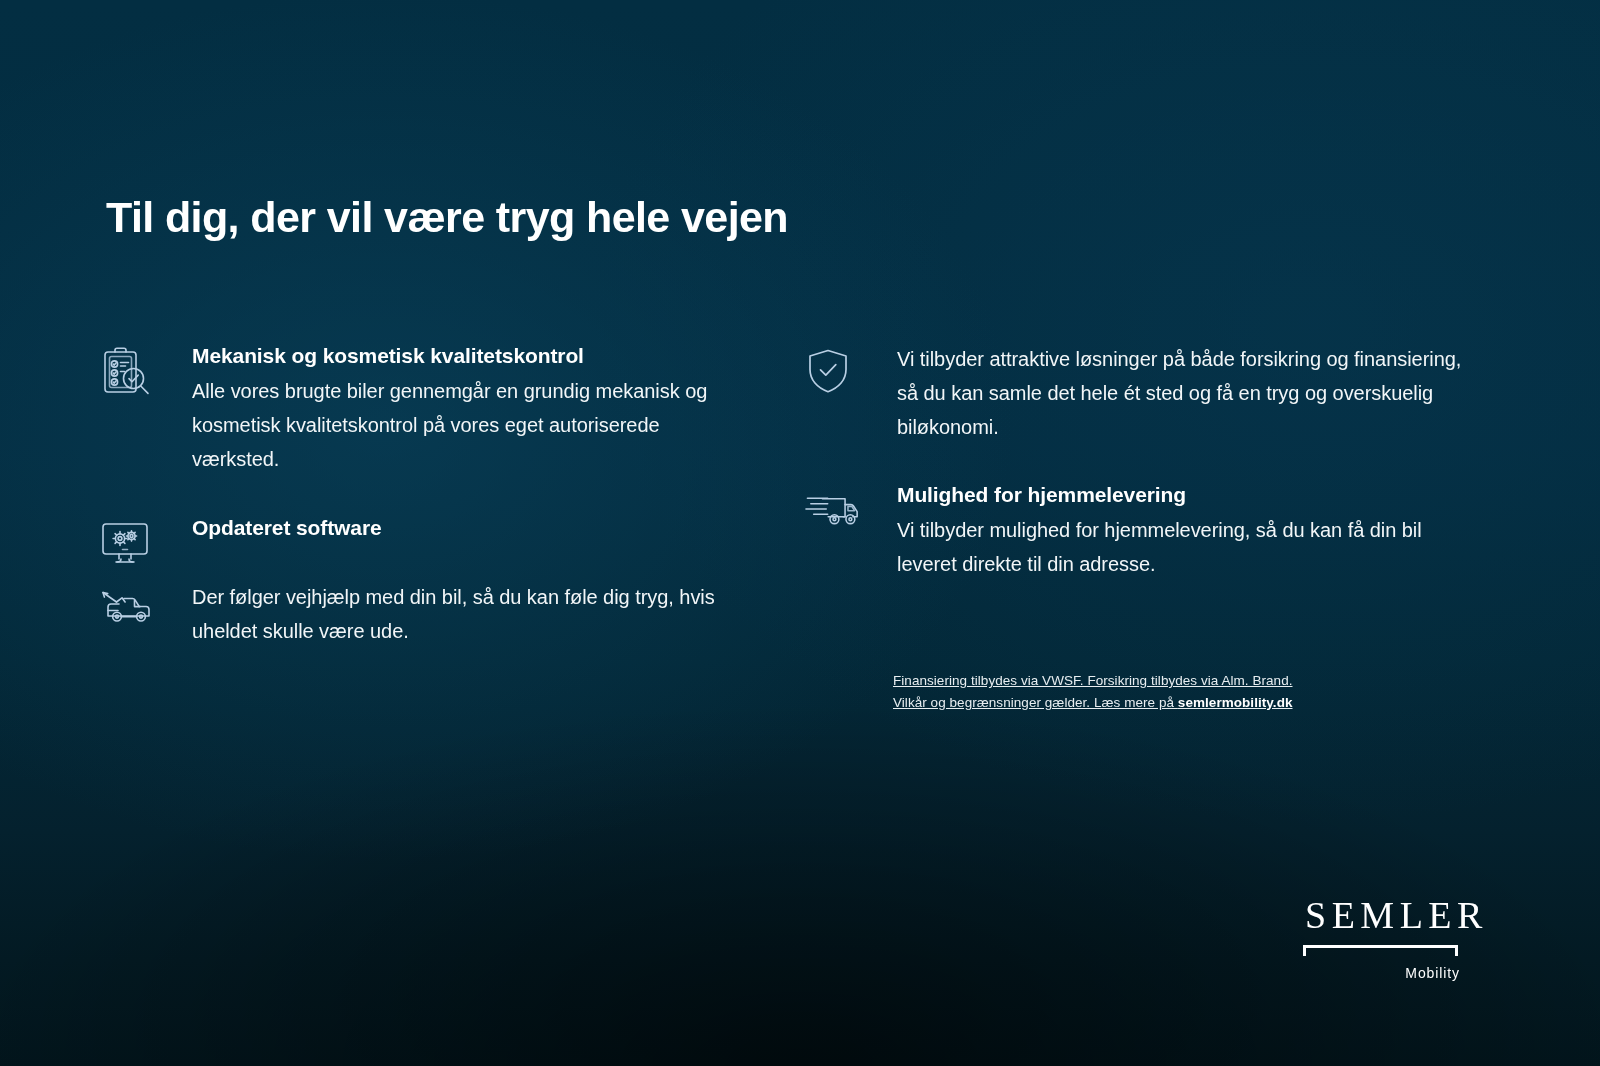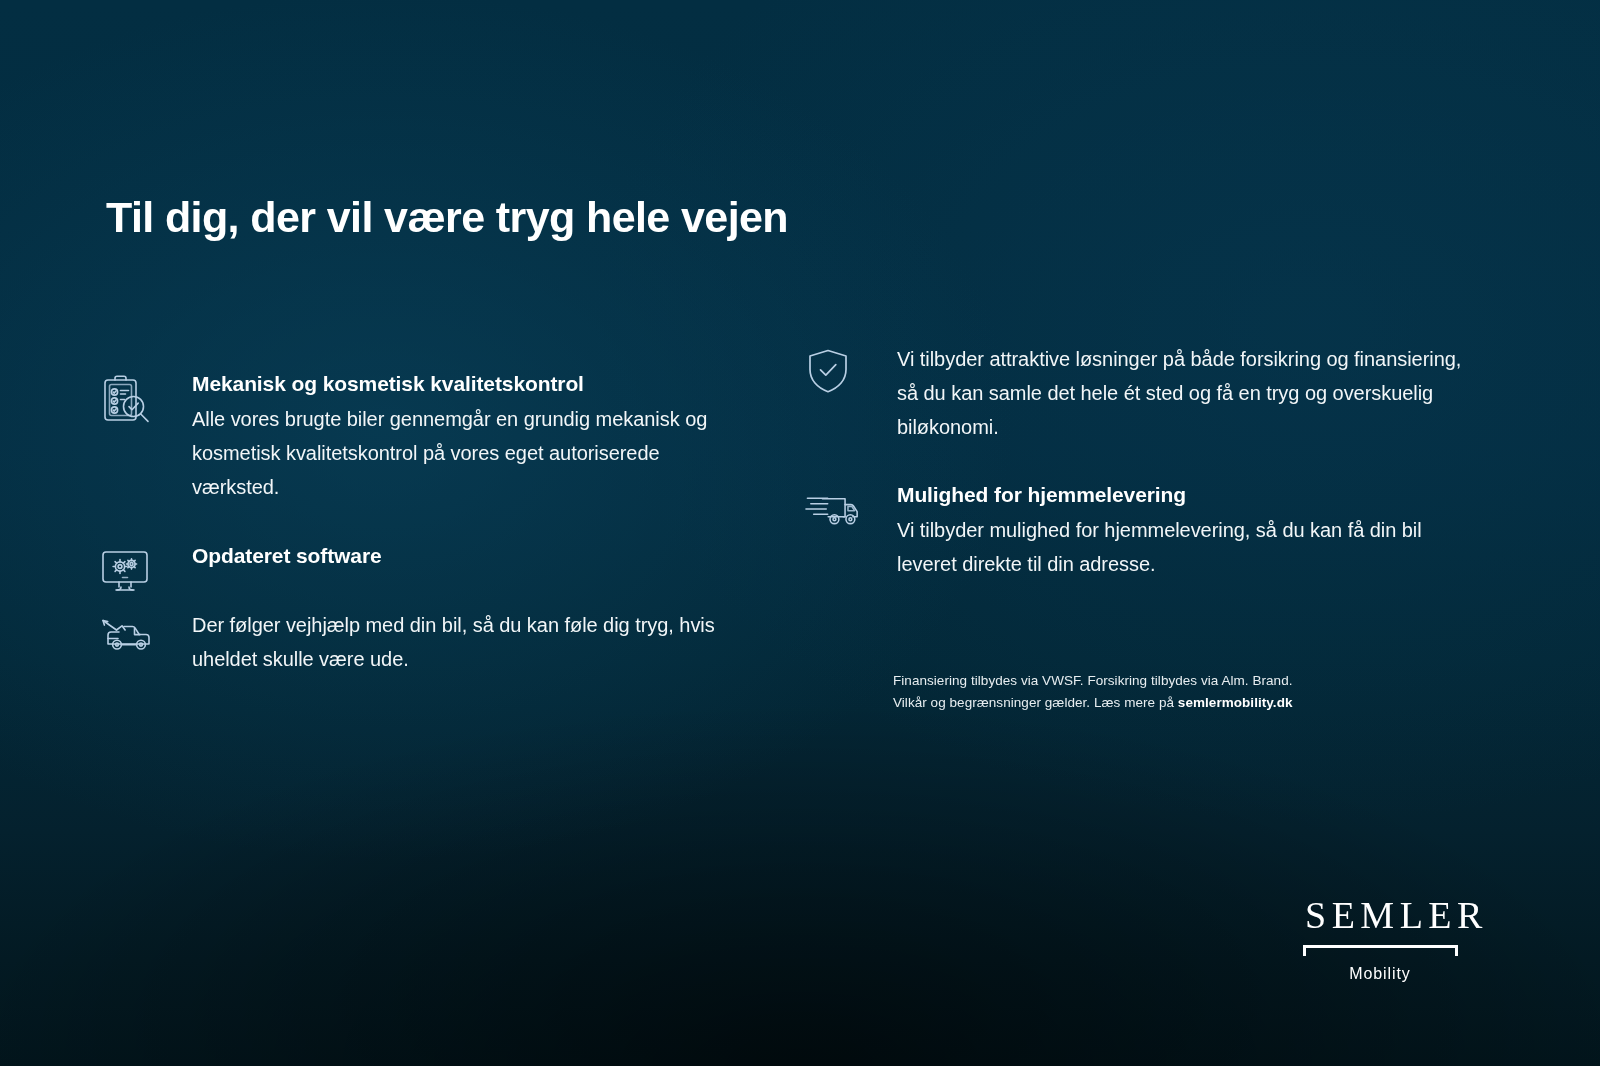--- a/index.html
+++ b/index.html
@@ -92,35 +92,36 @@
 
   .feature-body {
     font-size:20px;
     font-weight:400;
     line-height:1.70;
     letter-spacing:-0.05px;
     color:#f2f6f8;
   }
 
   
-  .col-left  .feature:nth-child(1) { margin-bottom:38px;margin-top:28px; }
+  .col-left  .feature:nth-child(1) { margin-bottom:38px; }
   .col-left  .feature:nth-child(2) { }
   .col-right .feature:nth-child(1) { margin-bottom:37px; }
 
   
   .legal {
     position:absolute;
     left:893px;
     top:670px;
     width:520px;
     font-size:13.5px;
     line-height:1.62;
     font-weight:400;
     color:#e8eef1;
     letter-spacing:0.05px;
+    text-decoration:underline;
   }
   .legal b { font-weight:700; color:#ffffff; }
 
   
   .logo {
     position:absolute;
     left:1300px;
     top:896px;
     width:160px;
     text-align:center;
@@ -149,24 +150,25 @@
   .logo-rule::after {
     content:"";
     position:absolute;
     left:0; right:0; top:0;
     height:11px;
     border-left:3px solid #ffffff;
     border-right:3px solid #ffffff;
   }
   .logo-sub {
     margin-top:9px;
-    font-size:16px;
+    font-size:14px;
     letter-spacing:0.9px;
     color:#ffffff;
     font-weight:400;
+    text-align:right;
   }
 </style>
 </head>
 <body>
 
 <div class="bg-base"></div>
 <div class="bg-glow"></div>
 
 <div class="stage">
 

